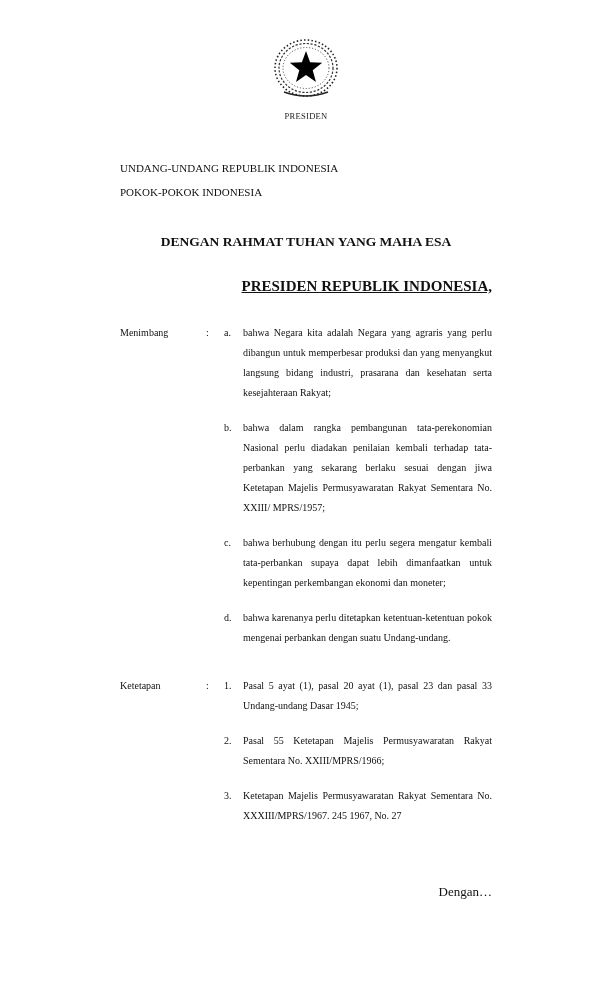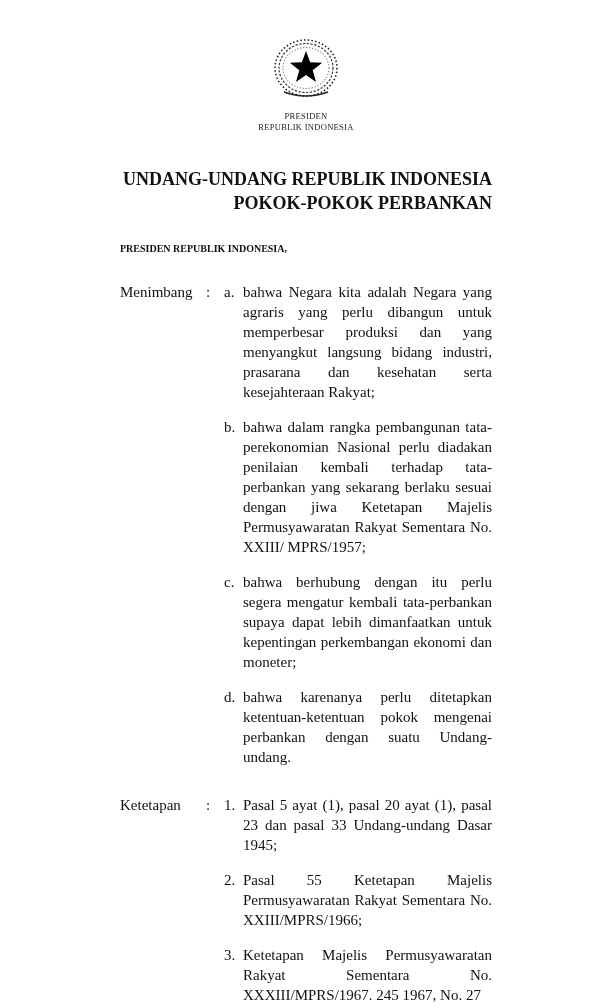--- a/index.html
+++ b/index.html
@@ -16,46 +16,47 @@
   }
 
   
   .emblem-block { text-align: center; }
   .emblem-svg { display: block; margin: 0 auto 5px auto; }
   .emblem-caption { font-size: 8.5px; letter-spacing: 0.3px; line-height: 11px; color: #222; }
 
   
   .title-block {
     margin-top: 34px;
-    text-align: right;
-    font-weight: bold;
-    font-size: 18px;
+    text-align: left;
+    font-weight: normal;
+    font-size: 11px;
   }
   .title-block .title-line { line-height: 24px; }
 
   .invocation {
     margin-top: 30px;
     text-align: center;
     font-weight: bold;
     font-size: 13.5px;
   }
   .issuer {
     margin-top: 28px;
-    text-align: left;
+    text-align: right;
     font-weight: bold;
-    font-size: 10px;
+    font-size: 15px;
+    text-decoration: underline;
   }
 
   
   .clause {
     display: grid;
     grid-template-columns: 82px 14px 1fr;
     column-gap: 4px;
     margin-top: 28px;
-    font-size: 15px;
+    font-size: 10px;
   }
   .clause-label, .clause-colon { line-height: 20px; }
   .clause-items { min-width: 0; }
   .clause-item {
     display: grid;
     grid-template-columns: 19px 1fr;
     margin-bottom: 15px;
   }
   .clause-item:last-child { margin-bottom: 0; }
   .item-marker { line-height: 20px; }
@@ -82,28 +83,28 @@
 
       <ellipse cx="42" cy="34" rx="31" ry="28" fill="none" stroke="#222" stroke-width="1.6" stroke-dasharray="1.5,2.2"></ellipse>
       <ellipse cx="42" cy="34" rx="27" ry="24.5" fill="none" stroke="#333" stroke-width="1.2" stroke-dasharray="2.2,1.6"></ellipse>
       <ellipse cx="42" cy="34" rx="23" ry="20.5" fill="none" stroke="#444" stroke-width="0.9" stroke-dasharray="1.2,1.8"></ellipse>
 
       <path d="M20 58 Q42 66 64 58" fill="none" stroke="#222" stroke-width="1.4"></path>
 
       <polygon fill="#000" points="42,17 46.1,28.3 58.2,28.8 48.7,36.2 52,48 42,41 32,48 35.3,36.2 25.8,28.8 37.9,28.3"></polygon>
     </svg>
     <div class="emblem-caption">PRESIDEN</div>
-    <div class="emblem-caption">REPUBLIK INDONESIA</div>
   </div>
 
   <div class="title-block">
     <div class="title-line">UNDANG-UNDANG REPUBLIK INDONESIA</div>
-    <div class="title-line">POKOK-POKOK PERBANKAN</div>
+    <div class="title-line">POKOK-POKOK INDONESIA</div>
   </div>
 
+  <div class="invocation">DENGAN RAHMAT TUHAN YANG MAHA ESA</div>
 
   <div class="issuer">PRESIDEN REPUBLIK INDONESIA,</div>
 
   <div class="clause">
     <div class="clause-label">Menimbang</div>
     <div class="clause-colon">:</div>
     <div class="clause-items">
       <div class="clause-item">
         <div class="item-marker">a.</div>
         <div class="item-text">bahwa Negara kita adalah Negara yang agraris yang perlu dibangun untuk memperbesar produksi dan yang menyangkut langsung bidang industri, prasarana dan kesehatan serta kesejahteraan Rakyat;</div>
@@ -135,14 +136,15 @@
         <div class="item-marker">2.</div>
         <div class="item-text">Pasal 55 Ketetapan Majelis Permusyawaratan Rakyat Sementara No. XXIII/MPRS/1966;</div>
       </div>
       <div class="clause-item">
         <div class="item-marker">3.</div>
         <div class="item-text">Ketetapan Majelis Permusyawaratan Rakyat Sementara No. XXXIII/MPRS/1967. 245  1967, No. 27</div>
       </div>
     </div>
   </div>
 
+  <div class="catchword">Dengan…</div>
 
 </div>
 
 </body></html>

